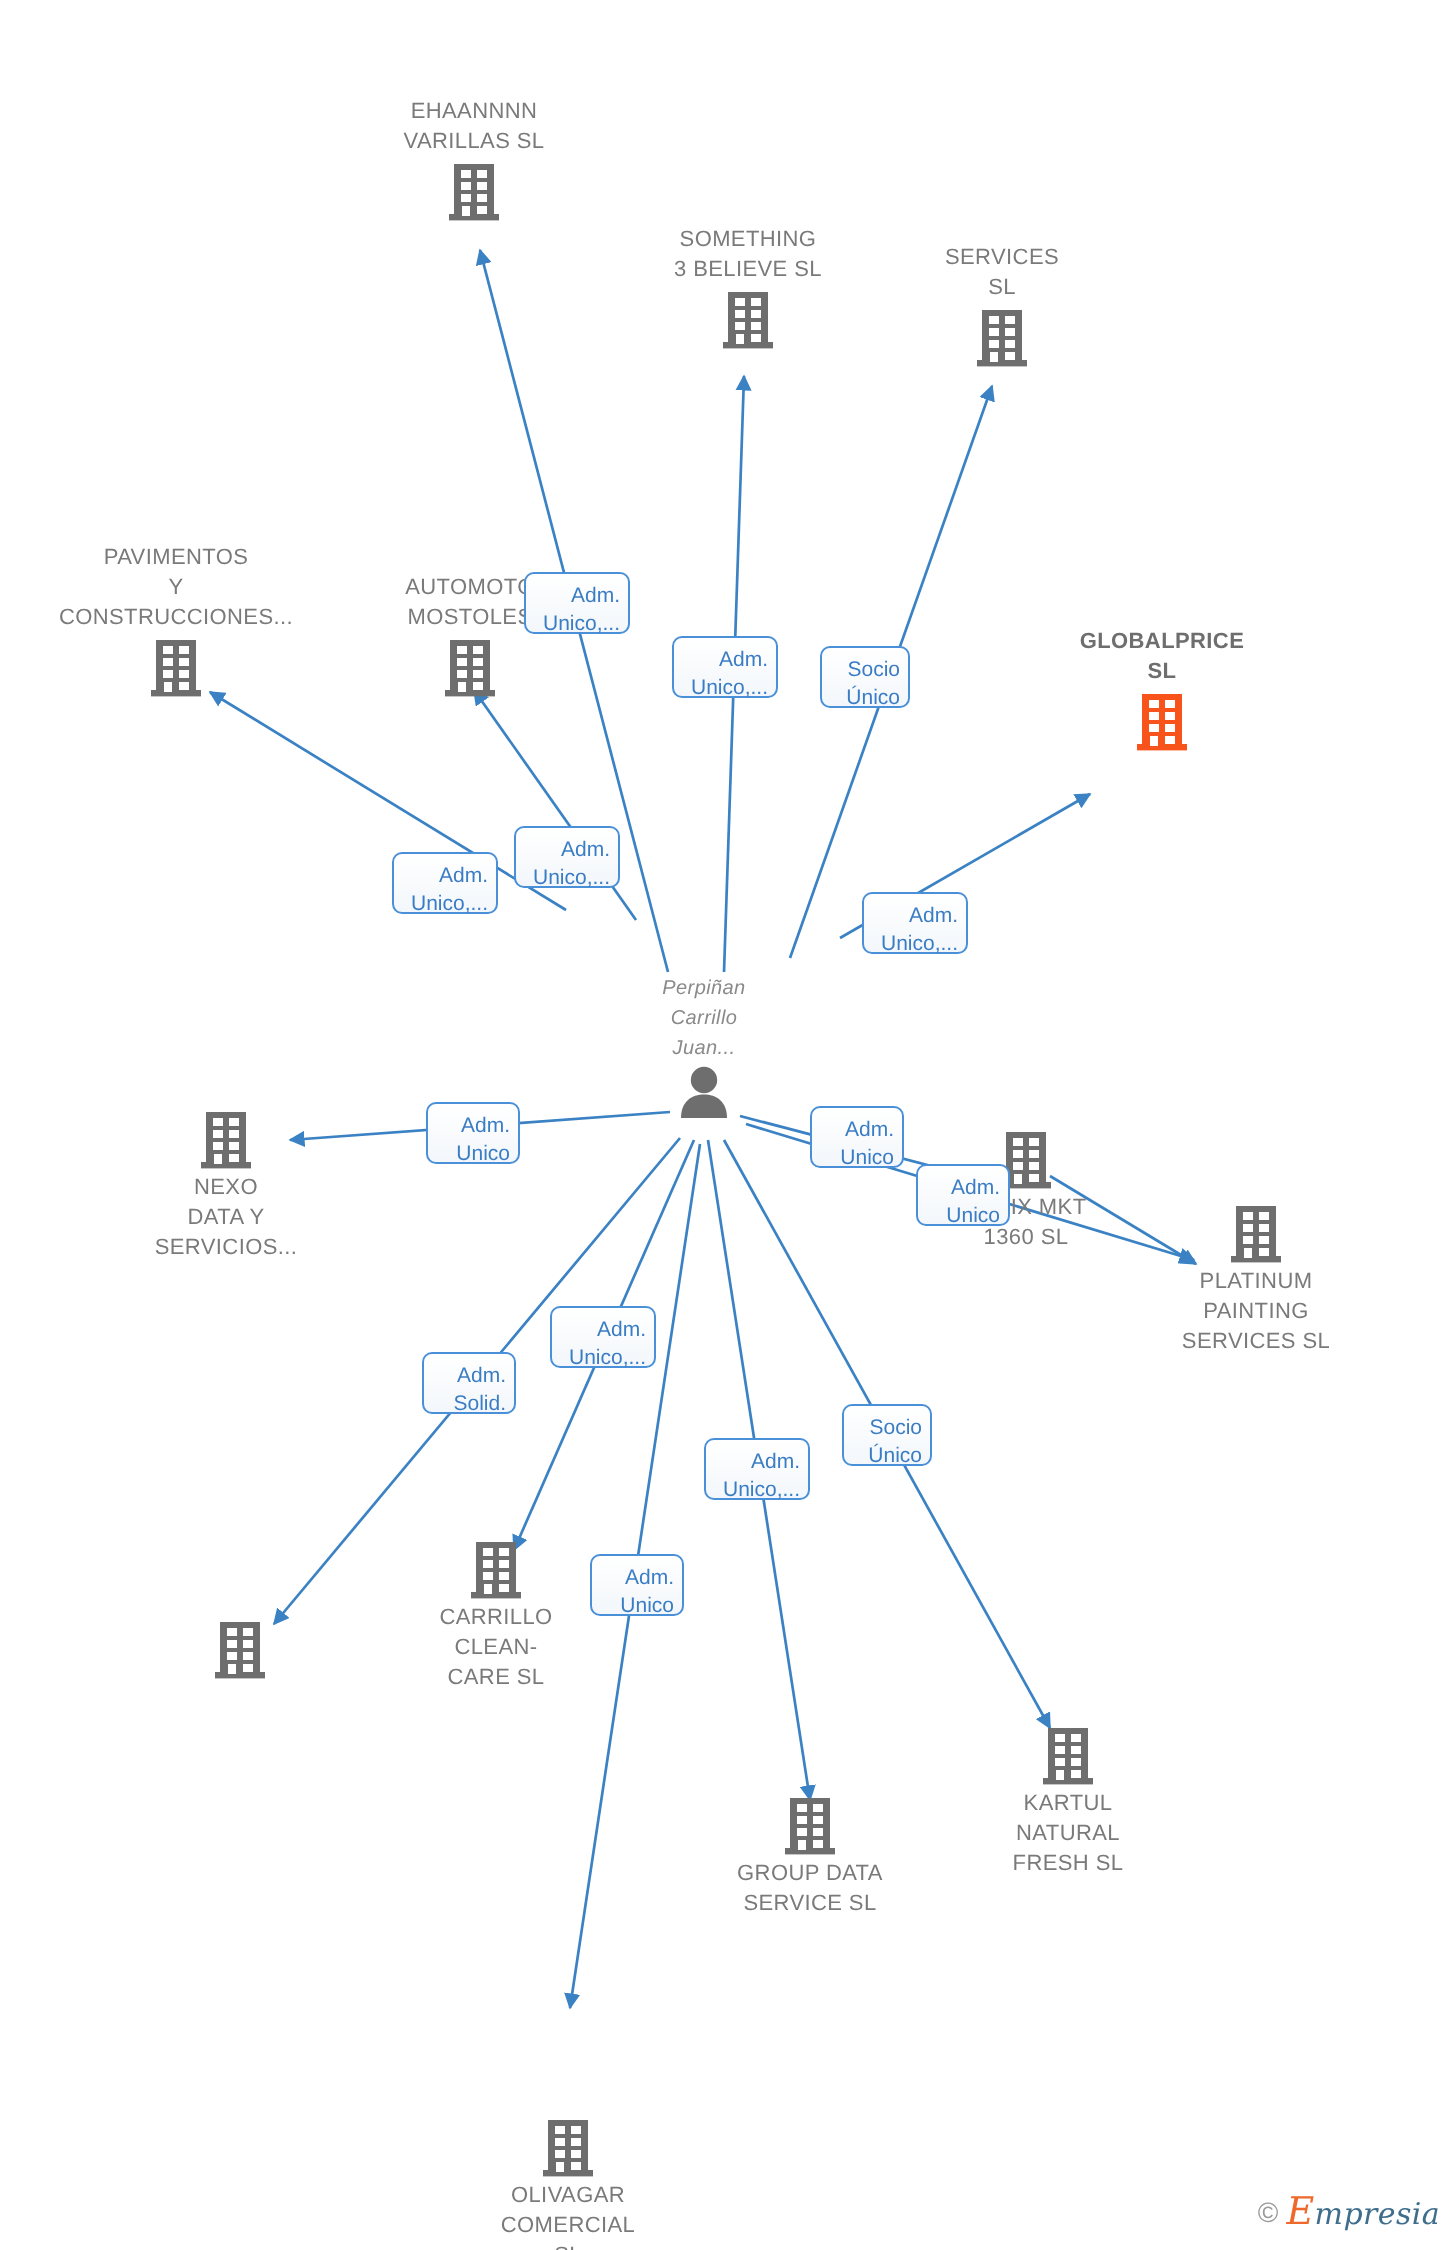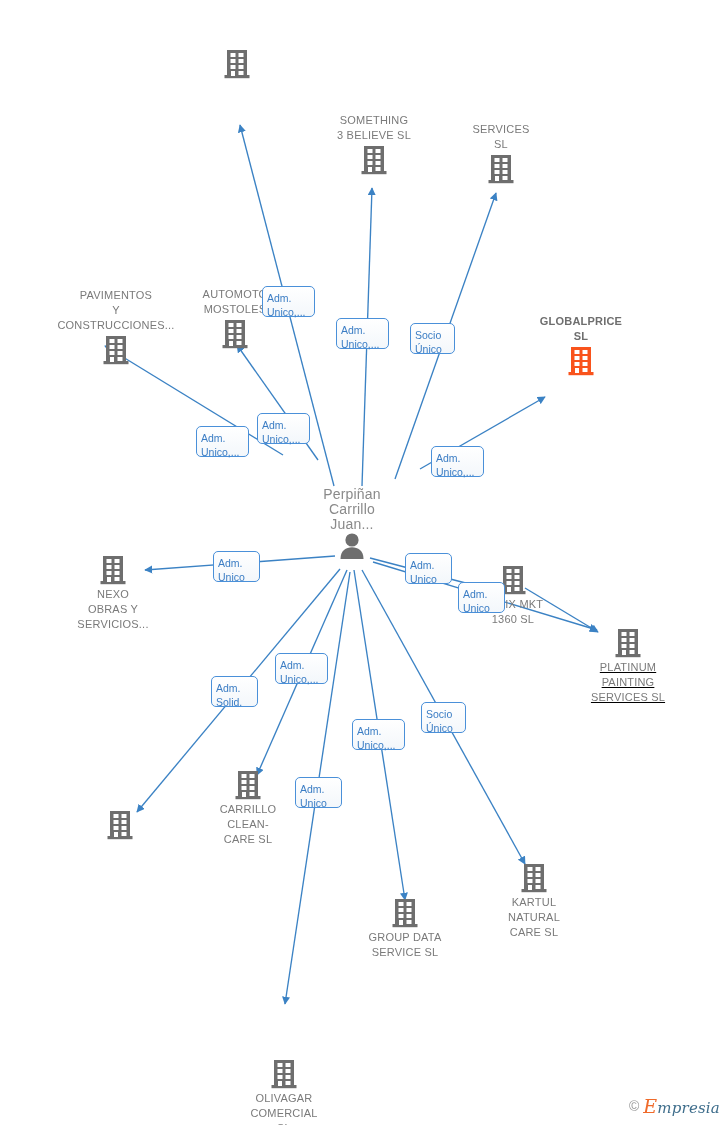--- a/index.html
+++ b/index.html
@@ -48,33 +48,34 @@
   }
   .node.company.top .label {
     margin-bottom: 1px;
   }
   .node.highlight .label {
     color: #6e6e6e;
     font-weight: bold;
   }
   .node.person .label {
     color: #8a8a8a;
-    font-size: 14px;
+    font-size: 10px;
     line-height: 15px;
+    font-style: italic;
   }
   .badge {
     position: absolute;
     box-sizing: border-box;
     border: 1.3px solid #4a90d9;
     border-radius: 5px;
     background: linear-gradient(180deg,#ffffff 0%, #f3f7fb 100%);
     color: #3b7dc4;
     font-size: 10.5px;
     line-height: 14px;
-    text-align: left;
+    text-align: right;
     padding: 4px 4px 4px 4px;
     white-space: pre-line;
     z-index: 5;
   }
   .watermark {
     position: absolute;
     right: 8px;
     bottom: 8px;
     display: flex;
     align-items: center;
@@ -122,20 +123,22 @@
         <path d="M 347,570 L 257,775" marker-end="url(#arrow)"></path>
         <path d="M 354,570 L 405,900" marker-end="url(#arrow)"></path>
         <path d="M 362,570 L 525,864" marker-end="url(#arrow)"></path>
         <path d="M 350,572 L 285,1004" marker-end="url(#arrow)"></path>
         <path d="M 525,588 L 598,632" marker-end="url(#arrow)"></path>
       </g>
   </svg>
 
   <div id="nodes-layer">
       <div class="node company top" style="left: 237px; top: 48px;">
+        <span class="label">EHAANNNN
+VARILLAS  SL</span>
         <svg class="ico" width="28" height="32" viewBox="0 0 28 32">
           <rect x="4" y="2" width="20" height="26" fill="#6e6e6e"></rect>
           <rect x="1.5" y="27" width="25" height="3.2" fill="#6e6e6e"></rect>
           <rect x="7.5" y="5" width="5" height="4" fill="#fff"></rect>
           <rect x="15.5" y="5" width="5" height="4" fill="#fff"></rect>
           <rect x="7.5" y="11" width="5" height="4" fill="#fff"></rect>
           <rect x="15.5" y="11" width="5" height="4" fill="#fff"></rect>
           <rect x="7.5" y="17" width="5" height="4" fill="#fff"></rect>
           <rect x="15.5" y="17" width="5" height="4" fill="#fff"></rect>
           <rect x="8" y="23" width="4" height="5" fill="#fff"></rect>
@@ -167,21 +170,21 @@
           <rect x="7.5" y="5" width="5" height="4" fill="#fff"></rect>
           <rect x="15.5" y="5" width="5" height="4" fill="#fff"></rect>
           <rect x="7.5" y="11" width="5" height="4" fill="#fff"></rect>
           <rect x="15.5" y="11" width="5" height="4" fill="#fff"></rect>
           <rect x="7.5" y="17" width="5" height="4" fill="#fff"></rect>
           <rect x="15.5" y="17" width="5" height="4" fill="#fff"></rect>
           <rect x="8" y="23" width="4" height="5" fill="#fff"></rect>
           <rect x="15.5" y="23" width="5" height="4" fill="#fff"></rect>
         </svg>
       </div>
-      <div class="node company top" style="left: 116px; top: 271px; margin-top: 16px;">
+      <div class="node company top" style="left: 88px; top: 271px;">
         <span class="label">PAVIMENTOS
 Y
 CONSTRUCCIONES...</span>
         <svg class="ico" width="28" height="32" viewBox="0 0 28 32">
           <rect x="4" y="2" width="20" height="26" fill="#6e6e6e"></rect>
           <rect x="1.5" y="27" width="25" height="3.2" fill="#6e6e6e"></rect>
           <rect x="7.5" y="5" width="5" height="4" fill="#fff"></rect>
           <rect x="15.5" y="5" width="5" height="4" fill="#fff"></rect>
           <rect x="7.5" y="11" width="5" height="4" fill="#fff"></rect>
           <rect x="15.5" y="11" width="5" height="4" fill="#fff"></rect>
@@ -239,40 +242,40 @@
           <rect x="7.5" y="5" width="5" height="4" fill="#fff"></rect>
           <rect x="15.5" y="5" width="5" height="4" fill="#fff"></rect>
           <rect x="7.5" y="11" width="5" height="4" fill="#fff"></rect>
           <rect x="15.5" y="11" width="5" height="4" fill="#fff"></rect>
           <rect x="7.5" y="17" width="5" height="4" fill="#fff"></rect>
           <rect x="15.5" y="17" width="5" height="4" fill="#fff"></rect>
           <rect x="8" y="23" width="4" height="5" fill="#fff"></rect>
           <rect x="15.5" y="23" width="5" height="4" fill="#fff"></rect>
         </svg>
         <span class="label">NEXO
-OBRAS Y
+DATA Y
 SERVICIOS...</span>
       </div>
       <div class="node company" style="left: 513px; top: 564px;">
         <svg class="ico" width="28" height="32" viewBox="0 0 28 32">
           <rect x="4" y="2" width="20" height="26" fill="#6e6e6e"></rect>
           <rect x="1.5" y="27" width="25" height="3.2" fill="#6e6e6e"></rect>
           <rect x="7.5" y="5" width="5" height="4" fill="#fff"></rect>
           <rect x="15.5" y="5" width="5" height="4" fill="#fff"></rect>
           <rect x="7.5" y="11" width="5" height="4" fill="#fff"></rect>
           <rect x="15.5" y="11" width="5" height="4" fill="#fff"></rect>
           <rect x="7.5" y="17" width="5" height="4" fill="#fff"></rect>
           <rect x="15.5" y="17" width="5" height="4" fill="#fff"></rect>
           <rect x="8" y="23" width="4" height="5" fill="#fff"></rect>
           <rect x="15.5" y="23" width="5" height="4" fill="#fff"></rect>
         </svg>
         <span class="label">FENIX MKT
 1360  SL</span>
       </div>
-      <div class="node company" style="left: 628px; top: 627px; text-decoration: underline;">
+      <div class="node company" style="left: 628px; top: 601px;">
         <svg class="ico" width="28" height="32" viewBox="0 0 28 32">
           <rect x="4" y="2" width="20" height="26" fill="#6e6e6e"></rect>
           <rect x="1.5" y="27" width="25" height="3.2" fill="#6e6e6e"></rect>
           <rect x="7.5" y="5" width="5" height="4" fill="#fff"></rect>
           <rect x="15.5" y="5" width="5" height="4" fill="#fff"></rect>
           <rect x="7.5" y="11" width="5" height="4" fill="#fff"></rect>
           <rect x="15.5" y="11" width="5" height="4" fill="#fff"></rect>
           <rect x="7.5" y="17" width="5" height="4" fill="#fff"></rect>
           <rect x="15.5" y="17" width="5" height="4" fill="#fff"></rect>
           <rect x="8" y="23" width="4" height="5" fill="#fff"></rect>
@@ -321,21 +324,21 @@
           <rect x="15.5" y="5" width="5" height="4" fill="#fff"></rect>
           <rect x="7.5" y="11" width="5" height="4" fill="#fff"></rect>
           <rect x="15.5" y="11" width="5" height="4" fill="#fff"></rect>
           <rect x="7.5" y="17" width="5" height="4" fill="#fff"></rect>
           <rect x="15.5" y="17" width="5" height="4" fill="#fff"></rect>
           <rect x="8" y="23" width="4" height="5" fill="#fff"></rect>
           <rect x="15.5" y="23" width="5" height="4" fill="#fff"></rect>
         </svg>
         <span class="label">KARTUL
 NATURAL
-CARE  SL</span>
+FRESH  SL</span>
       </div>
       <div class="node company" style="left: 405px; top: 897px;">
         <svg class="ico" width="28" height="32" viewBox="0 0 28 32">
           <rect x="4" y="2" width="20" height="26" fill="#6e6e6e"></rect>
           <rect x="1.5" y="27" width="25" height="3.2" fill="#6e6e6e"></rect>
           <rect x="7.5" y="5" width="5" height="4" fill="#fff"></rect>
           <rect x="15.5" y="5" width="5" height="4" fill="#fff"></rect>
           <rect x="7.5" y="11" width="5" height="4" fill="#fff"></rect>
           <rect x="15.5" y="11" width="5" height="4" fill="#fff"></rect>
           <rect x="7.5" y="17" width="5" height="4" fill="#fff"></rect>

